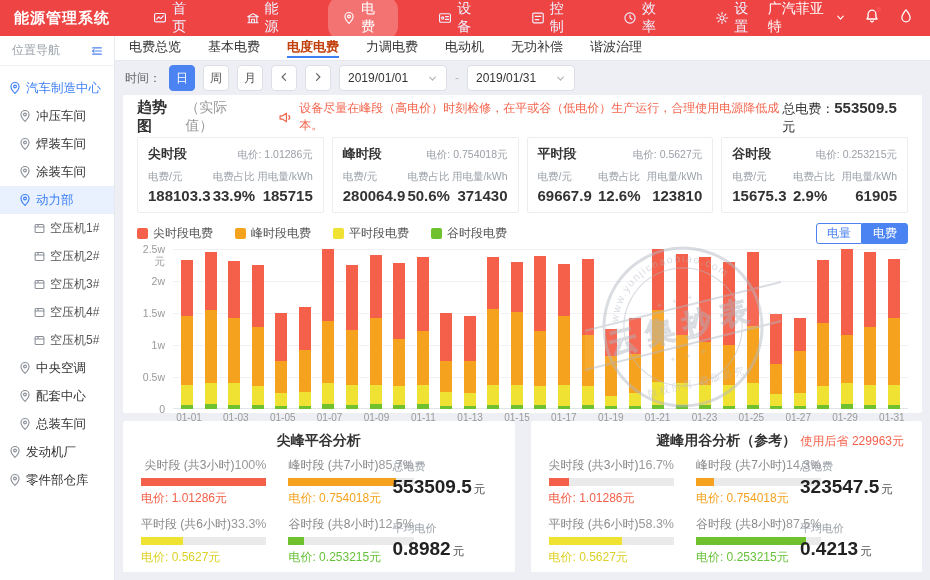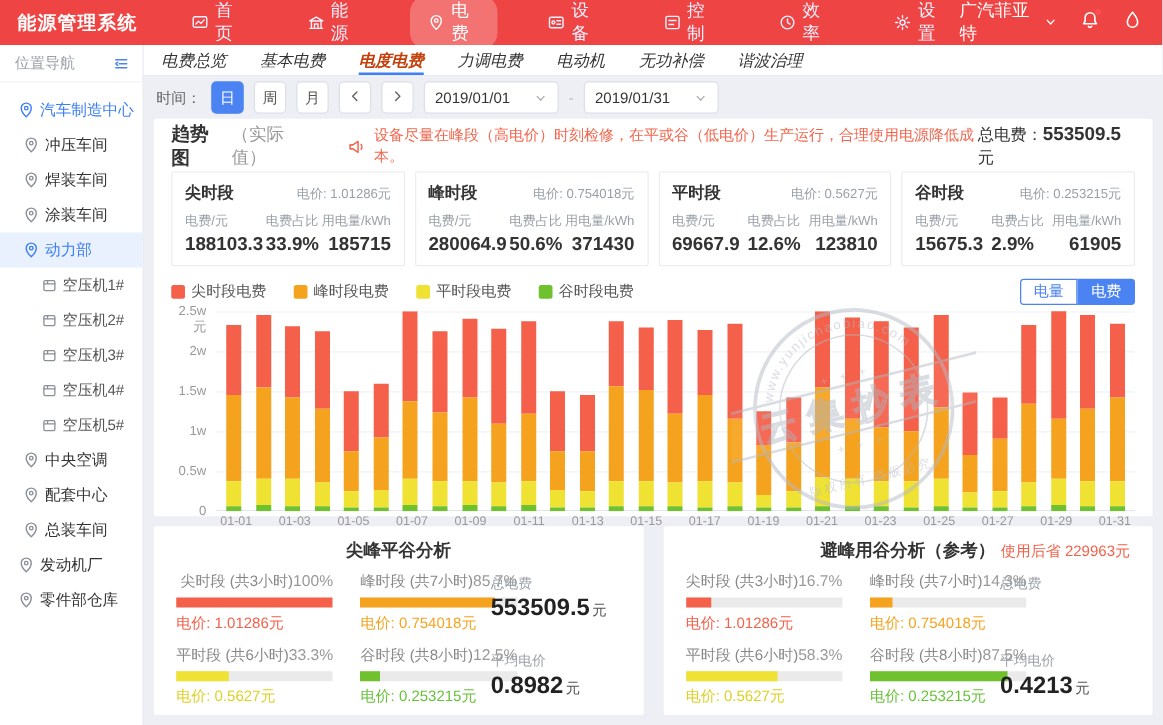--- a/index.html
+++ b/index.html
@@ -23,29 +23,29 @@
   
   .layout { display:flex; height:544px; }
   .sidebar { width:115px; background:#fff; border-right:1px solid #e7e9ee; flex-shrink:0; }
   .sidebar-header { height:30px; display:flex; align-items:center; justify-content:space-between;
     padding:0 10px 0 12px; color:#9aa0a8; font-size:12px; border-bottom:1px solid #f2f3f6; }
   .collapse-btn { color:#4c83f2; cursor:pointer; display:flex; }
   .tree { padding-top:8px; }
   .tree-item { height:28px; display:flex; align-items:center; gap:4px; font-size:12.5px;
     color:#333; cursor:pointer; white-space:nowrap; }
   .tree-item .ticon { display:flex; color:#8a8f98; flex-shrink:0; }
-  .tree-item.lv1 { padding-left:14px; }
+  .tree-item.lv1 { padding-left:8px; }
   .tree-item.lv2 { padding-left:18px; }
   .tree-item.lv3 { padding-left:33px; font-size:12px; color:#555; }
   .tree-item.hl { color:#3d7ff5; } .tree-item.hl .ticon { color:#3d7ff5; }
   .tree-item.sel { background:#e8f1fd; color:#3d7ff5; } .tree-item.sel .ticon { color:#3d7ff5; }
 
   .main { flex:1; display:flex; flex-direction:column; min-width:0; }
-  .tabbar { background:#fff; height:30px; display:flex; align-items:flex-end; gap:27px;
-    padding:0 14px; border-bottom:1px solid #e7e9ee;font-style:italic; }
+  .tabbar { background:#fff; height:30px; display:flex; align-items:center; gap:27px;
+    padding:0 14px; border-bottom:1px solid #e7e9ee; }
   .tab { font-size:13px; color:#333; display:flex; align-items:center; cursor:pointer;
     border-bottom:2px solid transparent; }
   .tab.active { color:#c2410c; font-weight:bold; border-bottom-color:#3d7ff5; }
 
   
   .timebar { height:40px; display:flex; align-items:center; gap:8px; padding:0 10px; font-size:12px; color:#666; }
   .gran-btn { width:26px; height:26px; display:flex; align-items:center; justify-content:center;
     background:#fff; border:1px solid #dcdfe6; border-radius:4px; color:#555; cursor:pointer; font-size:12px; }
   .gran-btn.active { background:#4c83f2; border-color:#4c83f2; color:#fff; }
   .arrow-btn { width:26px; height:26px; display:flex; align-items:center; justify-content:center;
@@ -877,20 +877,21 @@
                   </div>
                   <div class="ap-bar">
                     <div class="ap-fill" style="width:87.5%;background:#6fc22e"></div>
                   </div>
                   <div class="ap-price" style="color:#67c23a">电价: 0.253215元</div>
                 </div>
               </div>
             <div class="ap-totals">
                 <div class="ap-total">
                   <div class="lb">总电费</div>
+                  <div class="vl">323547.5<span class="un">元</span></div>
                 </div>
                 <div class="ap-total">
                   <div class="lb">平均电价</div>
                   <div class="vl">0.4213<span class="un">元</span></div>
                 </div>
               </div>
           </div>
         </div>
       </div>
     </div>

